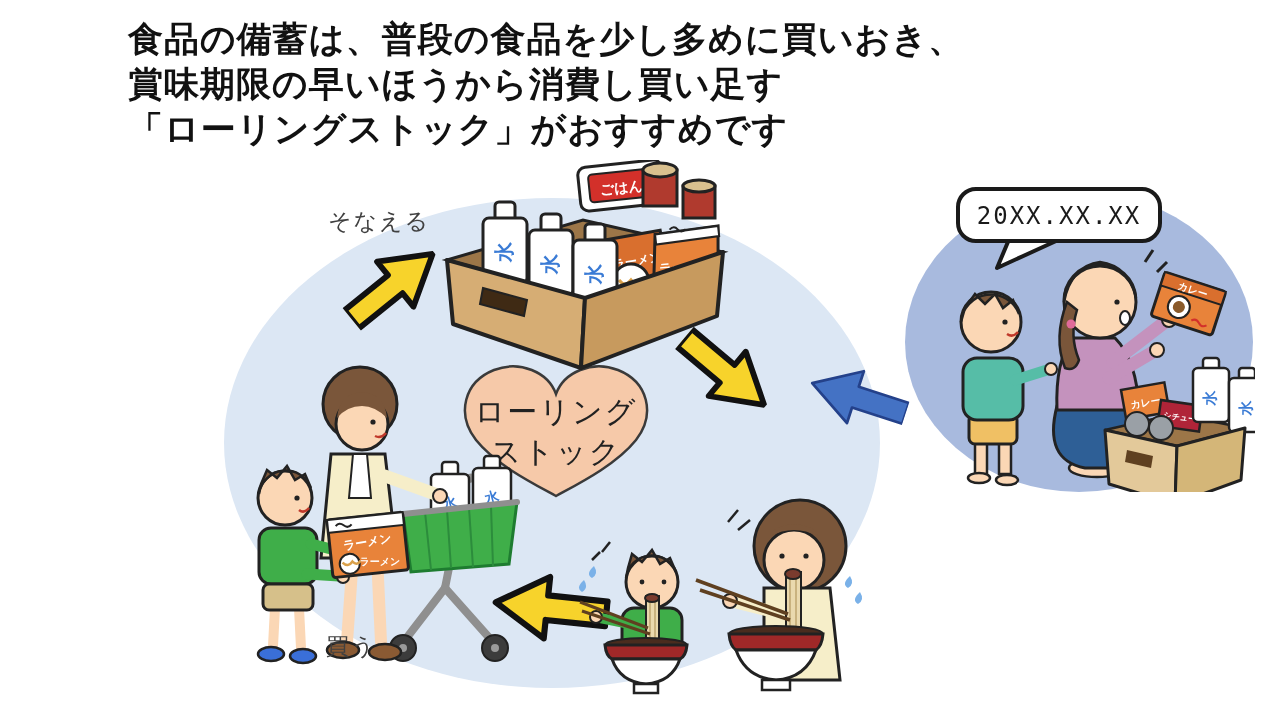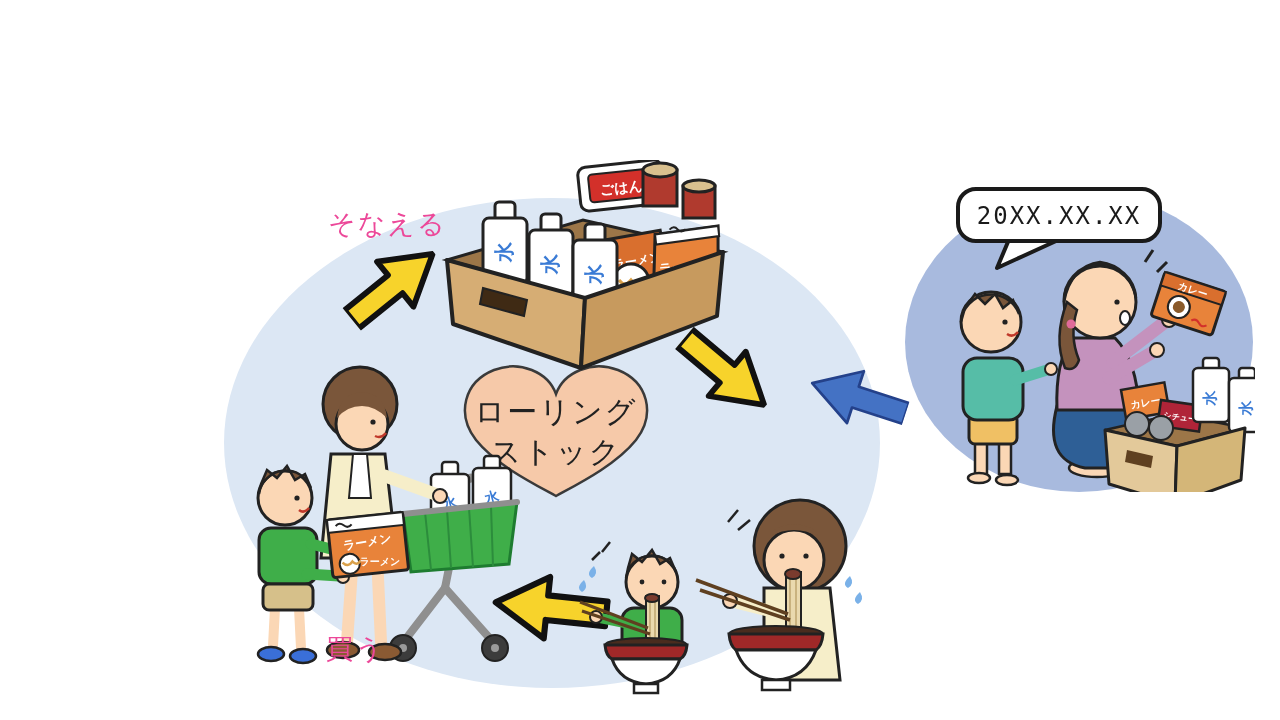--- a/index.html
+++ b/index.html
@@ -1,32 +1,37 @@
 <!DOCTYPE html>
 <html><head>
 <meta charset="utf-8">
 <style>
   html,body{margin:0;padding:0;background:#fff;}
   .stage{position:relative;width:1280px;height:720px;background:#ffffff;overflow:hidden;
          font-family:"Liberation Sans","DejaVu Sans",sans-serif;}
   .abs{position:absolute;}
   .title{position:absolute;left:128px;top:16px;font-weight:bold;font-size:35px;
          line-height:45px;color:#111;letter-spacing:1px;white-space:nowrap;}
-  .cycle-label{position:absolute;font-size:27px;color:#ec4899;font-weight:500;letter-spacing:2px;}
+  .cycle-label{position:absolute;font-size:23px;color:#404040;font-weight:500;letter-spacing:2px;}
   #label-stock{left:328px;top:206px;}
   #label-eat{left:712px;top:437px;}
   #label-buy{left:326px;top:631px;font-family:Liberation Serif, serif;}
   svg text{font-family:"Liberation Sans","DejaVu Sans",sans-serif;}
   .bubble-text{font-family:"DejaVu Sans Mono",monospace;}
 </style>
 </head>
 <body>
 
 <div class="stage">
 
+  <div class="title">
+    <div>食品の備蓄は、普段の食品を少し多めに買いおき、</div>
+    <div>賞味期限の早いほうから消費し買い足す</div>
+    <div>「ローリングストック」がおすすめです</div>
+  </div>
 
   <svg class="abs" style="left:222px;top:196px;" width="660" height="494" viewBox="0 0 660 494">
     <ellipse cx="330" cy="247" rx="328" ry="245" fill="#dce7f4"></ellipse>
   </svg>
 
   <svg class="abs" style="left:903px;top:190px;" width="352" height="305" viewBox="0 0 352 305">
     <ellipse cx="176" cy="152" rx="174" ry="150" fill="#a8bade"></ellipse>
   </svg>
 
   <svg class="abs" style="left:808px;top:362px;transform:rotate(198deg);" width="100" height="72" viewBox="0 0 110 70">

